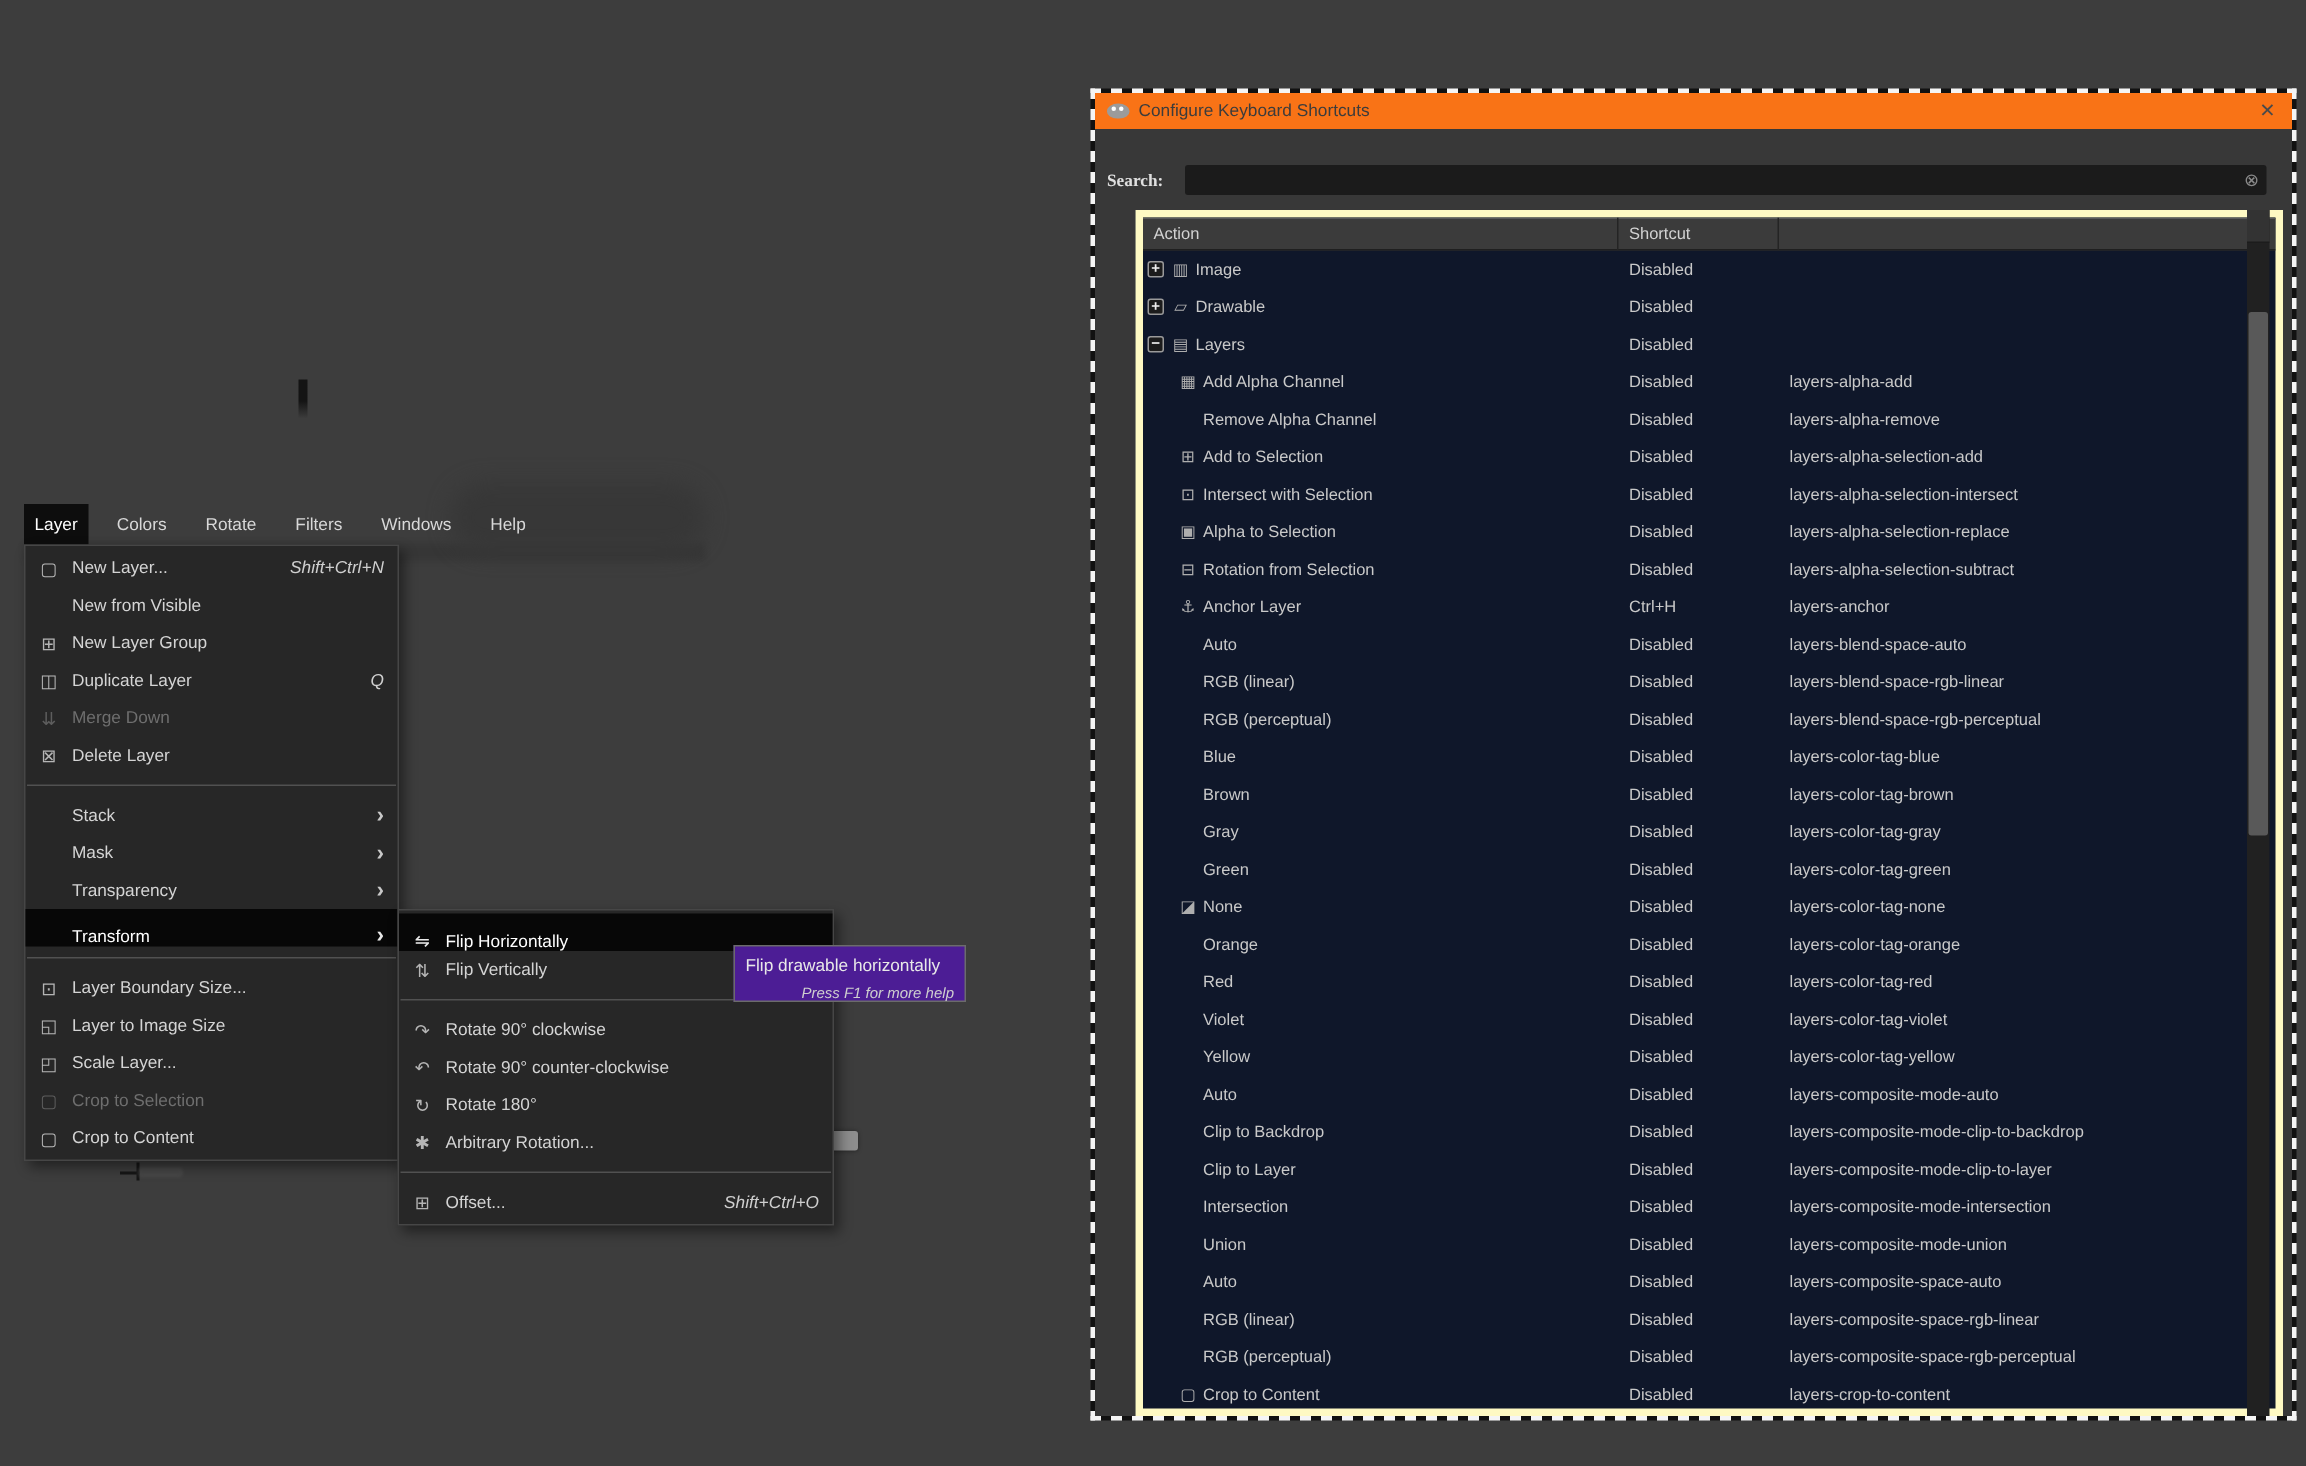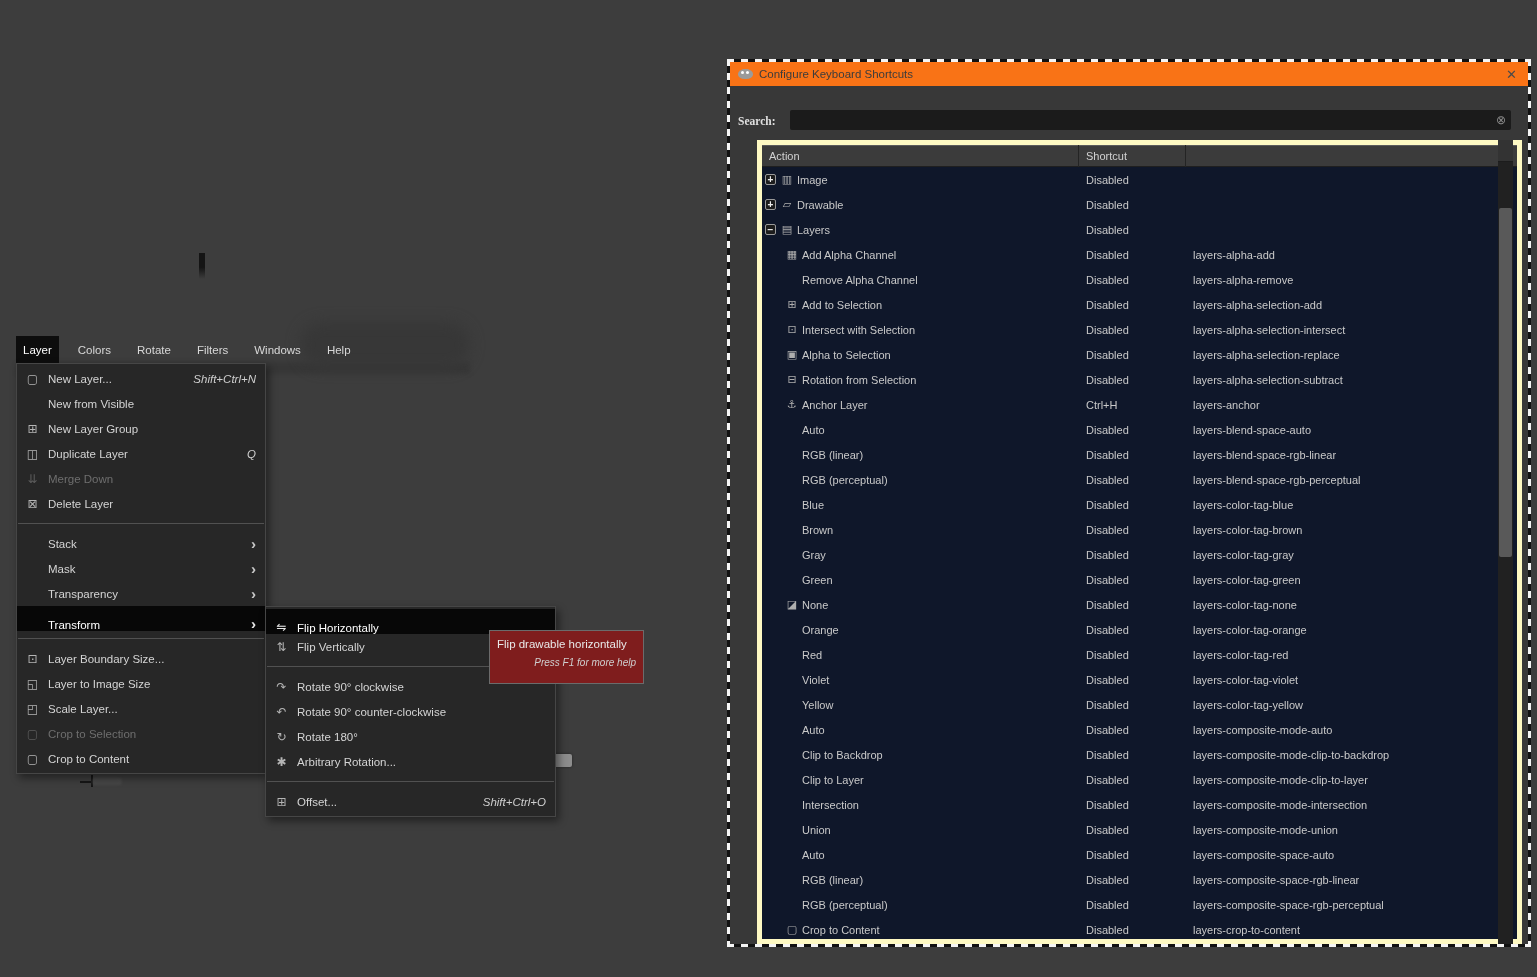--- a/index.html
+++ b/index.html
@@ -33,22 +33,22 @@
   .mi-label{flex:0 1 auto;}
   .mi-shortcut{margin-left:auto;padding-left:18px;color:#cfcfcf;font-style:italic;}
   .mi-arrow{margin-left:auto;color:#c9c9c9;font-size:15px;line-height:1;font-weight:bold;}
   .mi.hl{background:#070707;color:#ffffff;align-items:flex-end;}
   .mi.hl .mi-icon,.mi.hl .mi-arrow{color:#e8e8e8;}
   .mi.dis{color:#6e6e6e;}
   .mi.dis .mi-icon{color:#5d5d5d;}
   .msep{height:1px;background:#515151;margin:7px 1px;}
 
   
-  .tooltip{position:absolute;left:489px;top:630px;width:155px;height:54px;z-index:9;
-           background:#7f1d1d;border:1px solid #6b6b6b;box-sizing:border-box;color:#e8e8e8;}
+  .tooltip{position:absolute;left:489px;top:630px;width:155px;height:38px;z-index:9;
+           background:#4c1d95;border:1px solid #6b6b6b;box-sizing:border-box;color:#e8e8e8;}
   .tt1{font-size:11.5px;padding:7px 7px 0 7px;}
   .tt2{font-size:10px;font-style:italic;color:#cfcfcf;text-align:right;padding:7px 7px 0 0;}
 
   
   .db{position:absolute;z-index:3;}
   .db-top,.db-bottom{left:727px;width:804px;height:3px;background:repeating-linear-gradient(90deg,#f5f5f5 0 7px,#111 7px 14px);}
   .db-top{top:59px;} .db-bottom{top:944px;}
   .db-left,.db-right{top:59px;height:888px;width:3px;background:repeating-linear-gradient(180deg,#f5f5f5 0 7px,#111 7px 14px);}
   .db-left{left:727px;} .db-right{left:1528px;}
 

